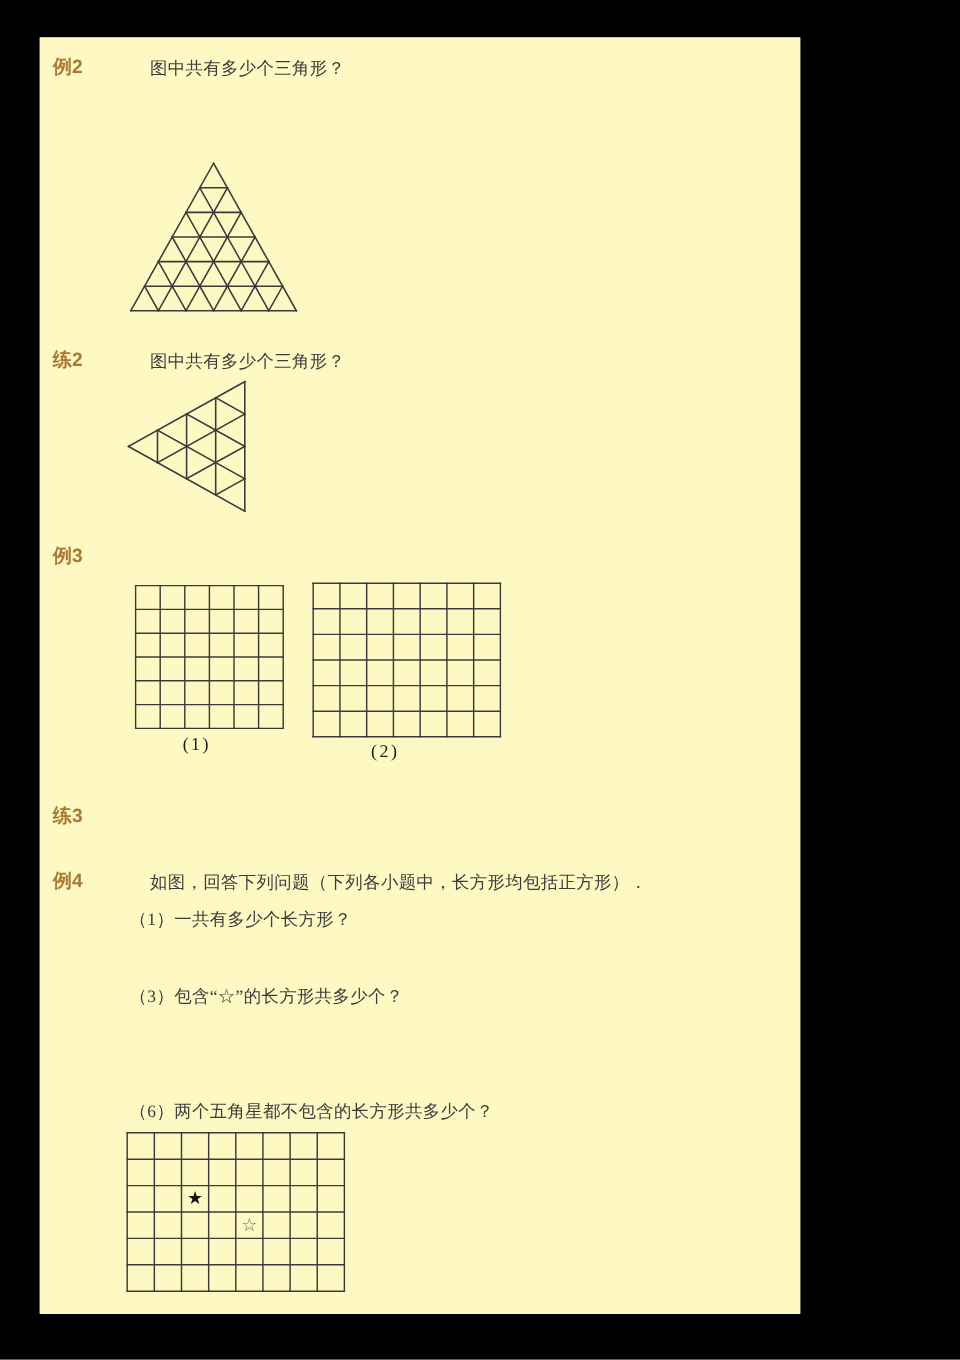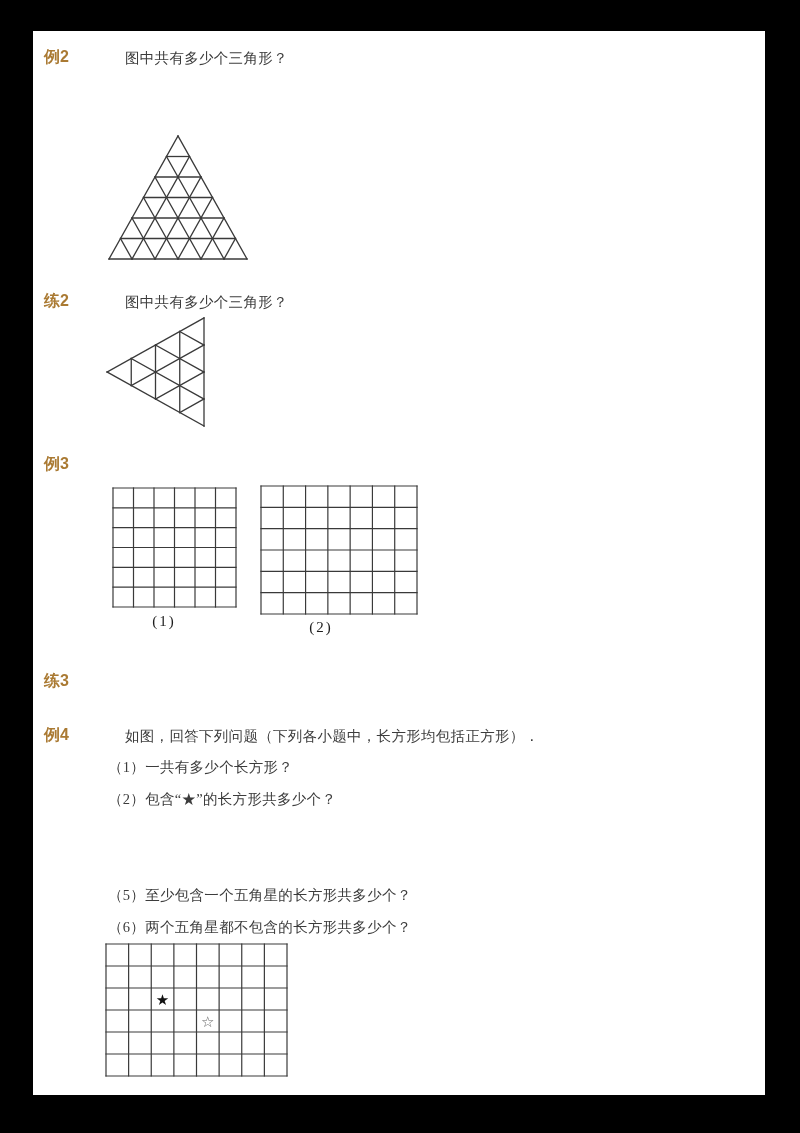--- a/index.html
+++ b/index.html
@@ -2,22 +2,22 @@
 <html><head>
 <meta charset="utf-8">
 <style>
   html,body{margin:0;padding:0;}
   body{
     width:800px;height:1133px;position:relative;
     background:#000000;overflow:hidden;
     font-family:"Liberation Sans","DejaVu Sans",sans-serif;
   }
   .paper{
-    position:absolute;left:33px;top:31px;width:732px;height:1064px;
-    background:#ffffff;
+    position:absolute;left:33px;top:31px;width:634px;height:1064px;
+    background:#fef9c3;
   }
   .hdr{
     position:absolute;font-weight:bold;font-size:16px;line-height:18px;
     color:#aa7a33;white-space:nowrap;
   }
   .q{
     position:absolute;font-size:14.5px;line-height:17px;color:#3c3c3c;
     white-space:nowrap;letter-spacing:0.3px;margin-left:20px;
   }
   .subq{
@@ -120,22 +120,21 @@
       </svg>
     </div>
   <div class="caption" style="left:257px;top:588px;width:62px">(2)</div>
 
   <span class="hdr" style="left:11px;top:641px">练3</span>
 
   <span class="hdr" style="left:11px;top:695px">例4</span>
   <span class="q" style="left:72px;top:697px">如图，回答下列问题（下列各小题中，长方形均包括正方形）．</span>
 
   <span class="subq" style="top:728px">（1）一共有多少个长方形？</span>
-  <span class="subq" style="top:760px">（2）包含“★”的长方形共多少个？</span>
-  <span class="subq" style="top:856px">（5）至少包含一个五角星的长方形共多少个？</span>
+  <span class="subq" style="top:792px">（3）包含“☆”的长方形共多少个？</span>
   <span class="subq" style="top:888px">（6）两个五角星都不包含的长方形共多少个？</span>
 
   <div class="fig" style="left:72px;top:912px">
       <svg width="183" height="134" viewBox="0 0 183 134">
         <line x1="1" y1="1" x2="1" y2="133" stroke="#3a3a3a" stroke-width="1.2" stroke-linecap="square"></line>
         <line x1="23.625" y1="1" x2="23.625" y2="133" stroke="#3a3a3a" stroke-width="1.2" stroke-linecap="square"></line>
         <line x1="46.25" y1="1" x2="46.25" y2="133" stroke="#3a3a3a" stroke-width="1.2" stroke-linecap="square"></line>
         <line x1="68.875" y1="1" x2="68.875" y2="133" stroke="#3a3a3a" stroke-width="1.2" stroke-linecap="square"></line>
         <line x1="91.5" y1="1" x2="91.5" y2="133" stroke="#3a3a3a" stroke-width="1.2" stroke-linecap="square"></line>
         <line x1="114.125" y1="1" x2="114.125" y2="133" stroke="#3a3a3a" stroke-width="1.2" stroke-linecap="square"></line>

